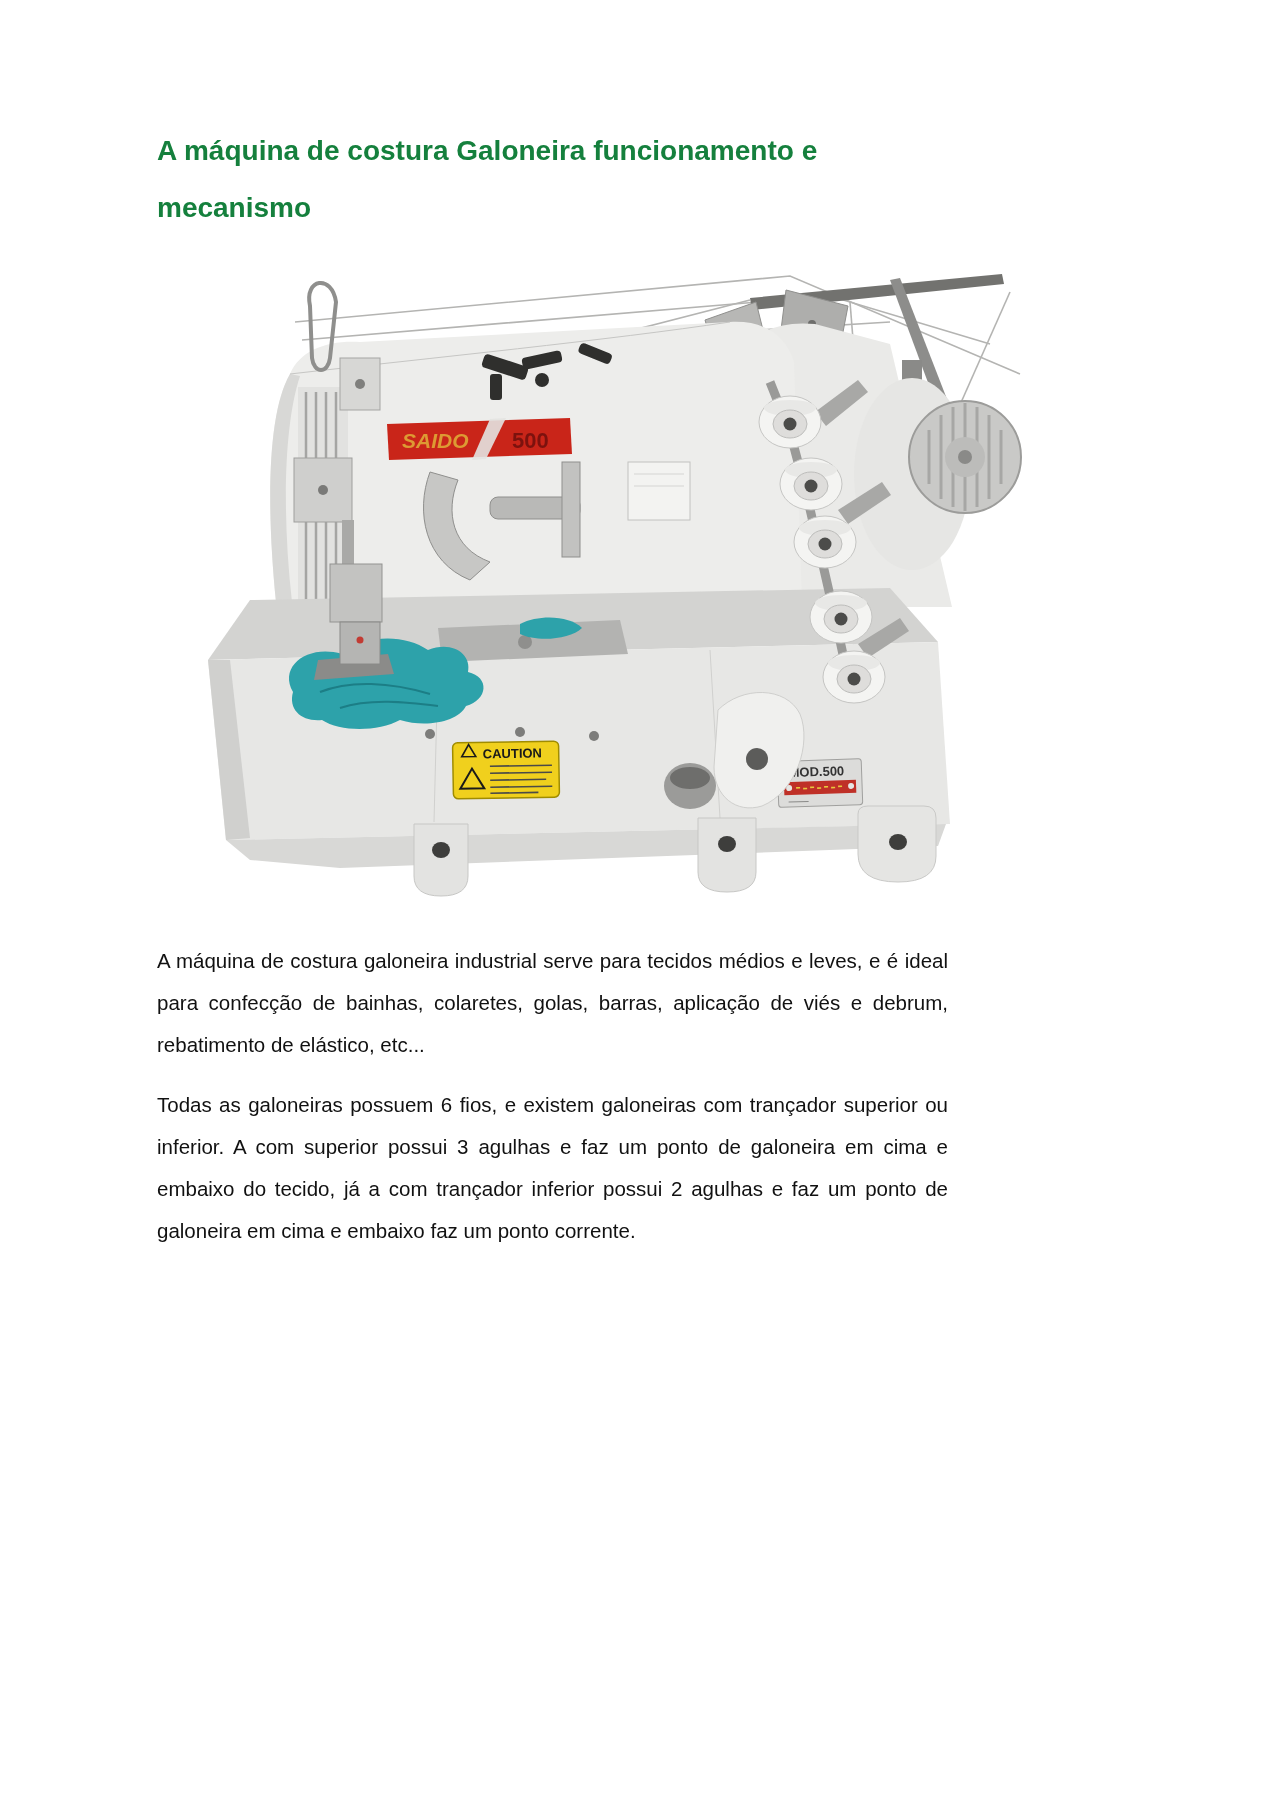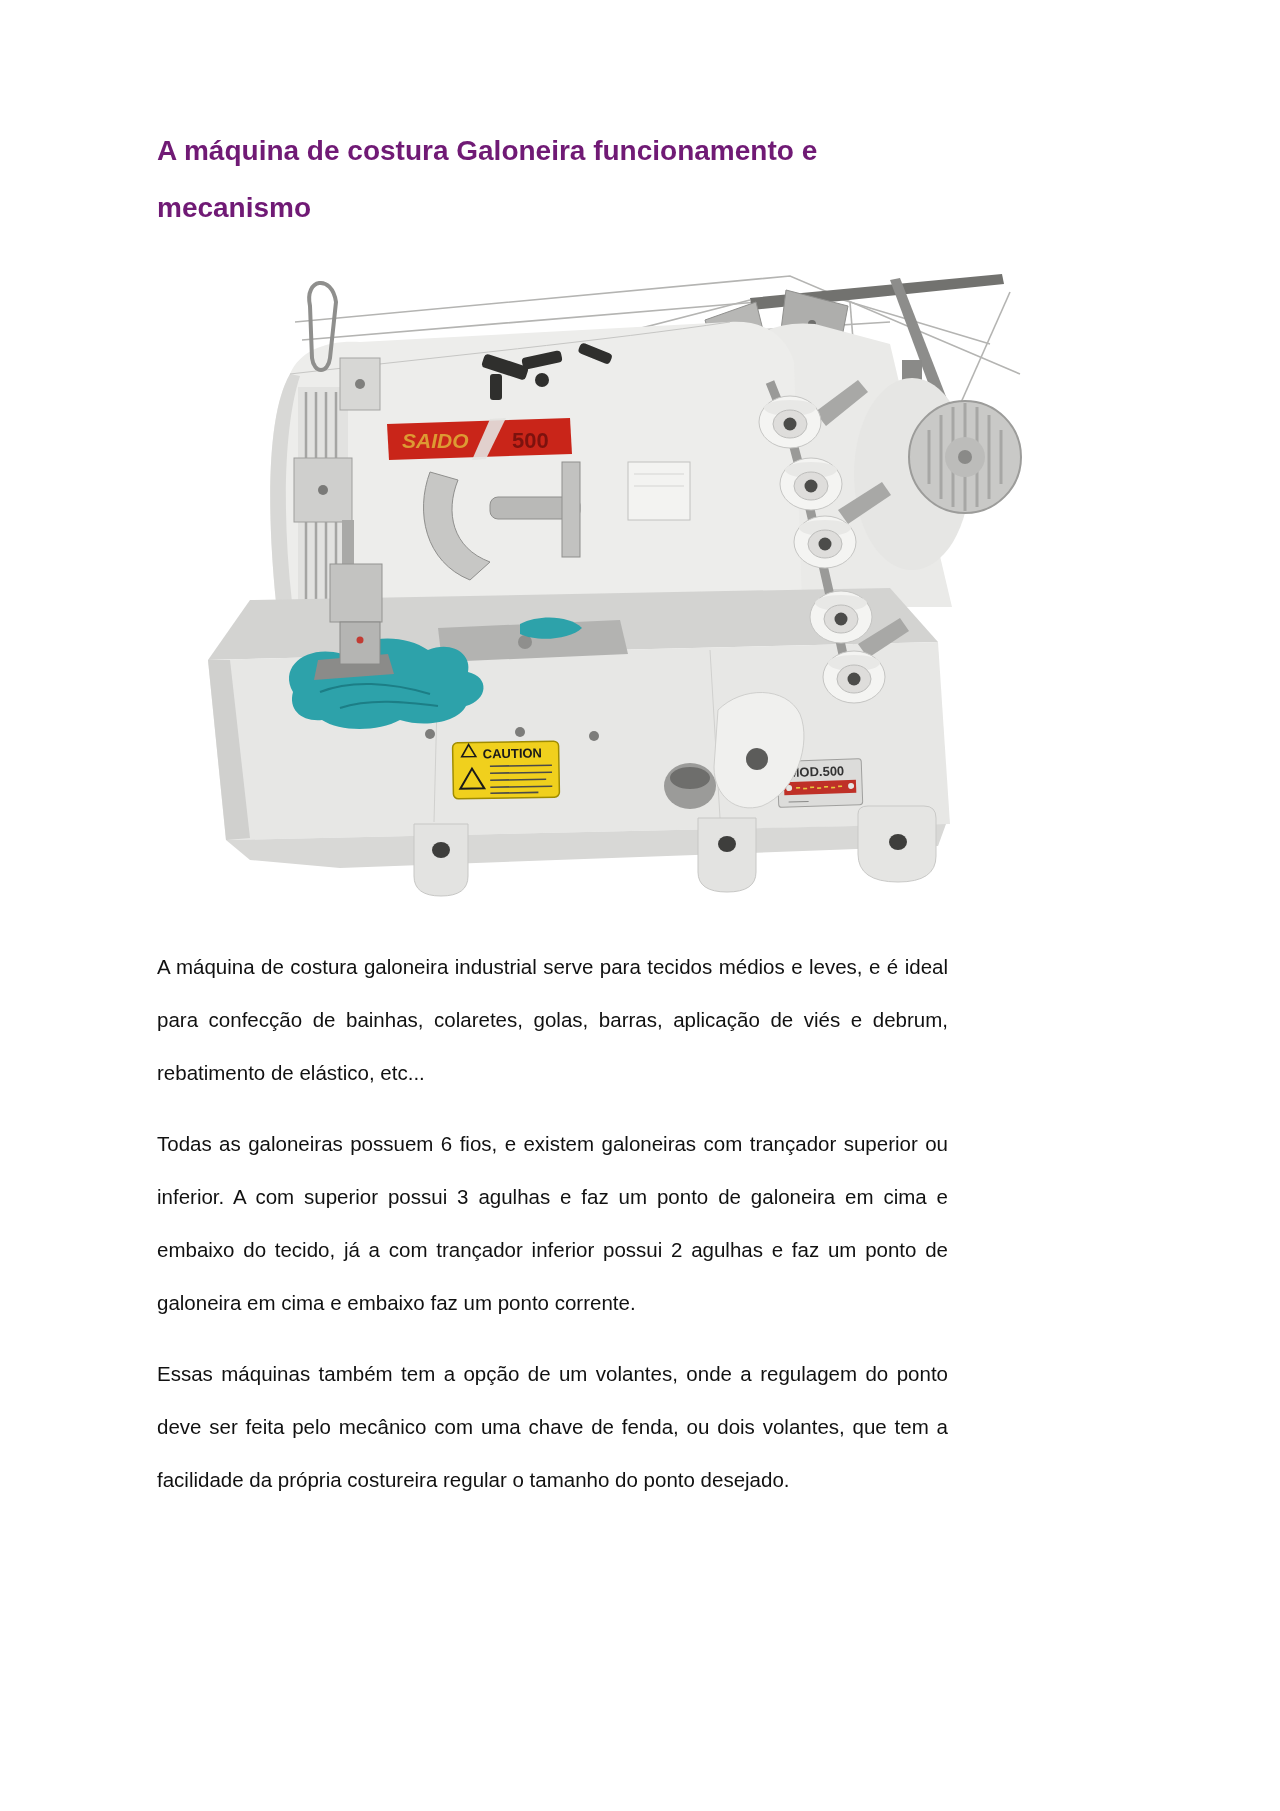--- a/index.html
+++ b/index.html
@@ -2,27 +2,27 @@
 <html><head>
 <meta charset="utf-8">
 <style>
   html,body { margin:0; padding:0; }
   body {
     width:1280px; height:1811px; background:#ffffff;
     font-family:"Liberation Sans", sans-serif; color:#111;
   }
   .content { padding:122px 0 0 157px; width:791px; }
   h1.doc-title {
-    margin:0; font-size:28px; line-height:57px; font-weight:bold; color:#701a75;
+    margin:0; font-size:28px; line-height:57px; font-weight:bold; color:#15803d;
   }
   .figure { margin:26px 0 28px 33px; width:850px; height:650px; }
   .figure svg { display:block; }
   svg text { font-family:"Liberation Sans", sans-serif; }
   p.body-par {
-    font-size:20.5px; line-height:53px; text-align:justify; text-justify:inter-word;
+    font-size:20.5px; line-height:42px; text-align:justify; text-justify:inter-word;
     margin:0 0 18px 0;
   }
 </style>
 </head>
 <body>
 
 <div class="content">
 
   <h1 class="doc-title">A máquina de costura Galoneira funcionamento e mecanismo</h1>
 
@@ -192,15 +192,14 @@
           <ellipse cx="664" cy="401" rx="26" ry="8" fill="#e8e8e6"></ellipse>
           <ellipse cx="664" cy="417" rx="17" ry="14" fill="#dedddb" stroke="#bdbdbb"></ellipse>
           <circle cx="664" cy="417" r="6.5" fill="#4c4c4a"></circle>
         </g>
       </g>
     </svg>
   </div>
 
   <p class="body-par">A máquina de costura galoneira industrial serve para tecidos médios e leves, e é ideal para confecção de bainhas, colaretes, golas, barras, aplicação de viés e debrum, rebatimento de elástico, etc...</p>
   <p class="body-par">Todas as galoneiras possuem 6 fios, e existem galoneiras com trançador superior ou inferior.  A com superior possui 3 agulhas e faz um ponto de galoneira em cima e embaixo do tecido, já a com trançador inferior possui 2 agulhas e faz um ponto de galoneira em cima e embaixo faz um ponto corrente.</p>
-  <p class="body-par">Essas máquinas também tem a opção de um volantes, onde a regulagem do ponto deve ser feita pelo mecânico com uma chave de fenda, ou dois volantes, que tem a facilidade da própria costureira regular o tamanho do ponto desejado.</p>
 
 </div>
 
 </body></html>

